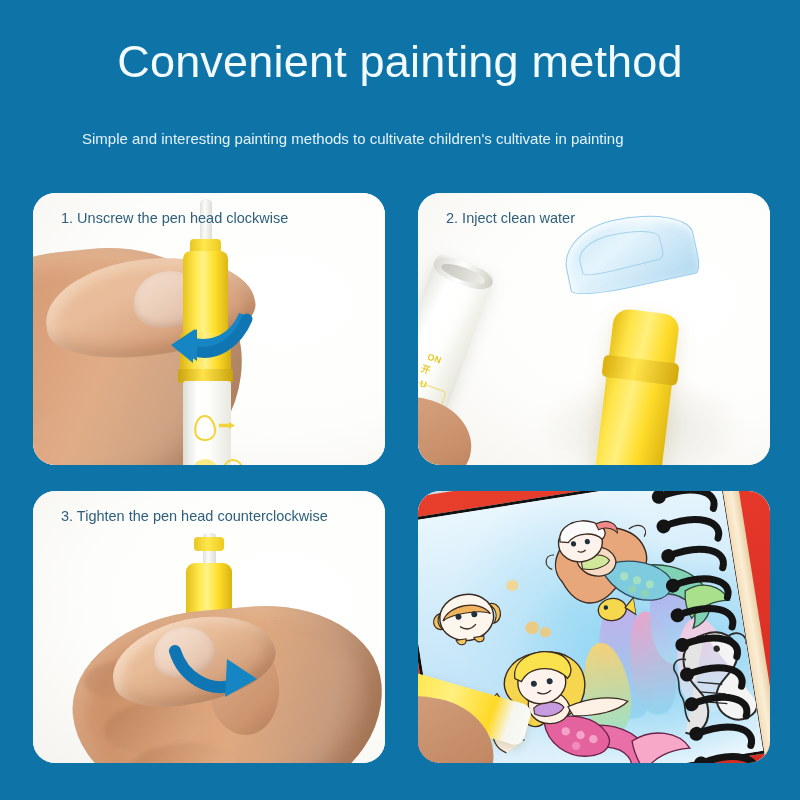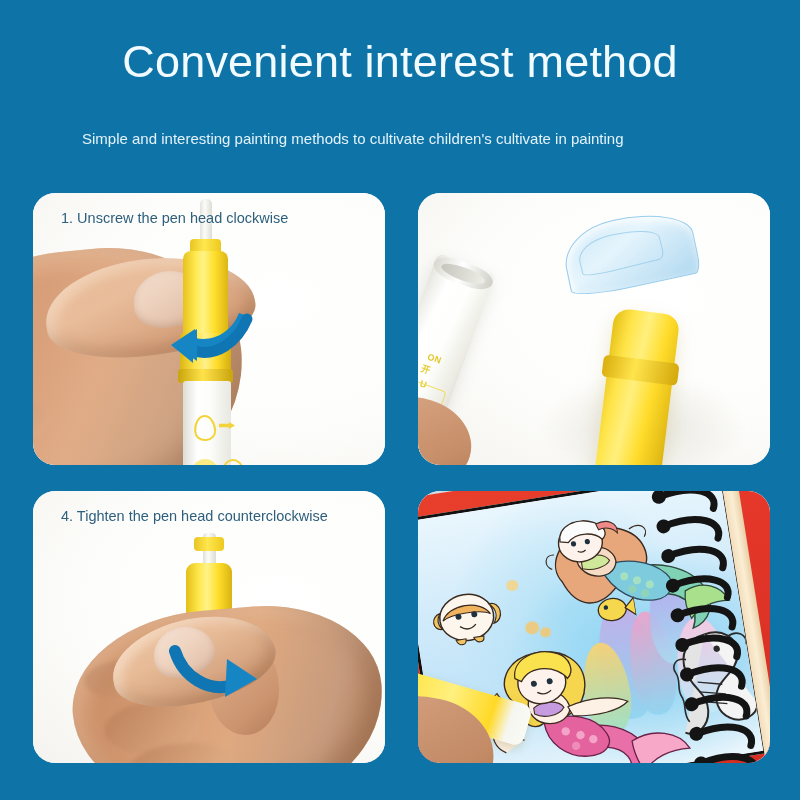--- a/index.html
+++ b/index.html
@@ -428,21 +428,21 @@
   
   .mA{ position:absolute; left:122px; top:26px; width:196px; height:136px; }
   .mB{ position:absolute; left:46px; top:146px; width:224px; height:146px; }
   .fishA{ position:absolute; left:14px; top:78px; width:78px; height:56px; }
   .seahorse{ position:absolute; left:232px; top:150px; width:104px; height:120px; }
   .fishB{ position:absolute; left:180px; top:104px; width:40px; height:30px; }
 </style>
 </head>
 <body>
 
-<h1 class="page-title">Convenient interest method</h1>
+<h1 class="page-title">Convenient painting method</h1>
 <p class="page-subtitle">Simple and interesting painting methods to cultivate children's cultivate in painting</p>
 
 <div class="cards">
 
   <div class="card">
     <div class="photo">
       <div class="bgwhite"></div>
 
       <div class="hand1">
 
@@ -492,20 +492,21 @@
 
       <div class="p2-drop"></div>
       <div class="p2-drop2"></div>
 
       <div class="p2-cap">
         <div class="p2-cap-step"></div>
       </div>
 
       <div class="p2-finger"></div>
     </div>
+    <div class="card-label">2. Inject clean water</div>
   </div>
 
   <div class="card">
     <div class="photo">
       <div class="bgwhite"></div>
 
       <div class="pen3-tip"></div>
       <div class="pen3-collar"></div>
       <div class="pen3-head"></div>
       <div class="pen3-shoulder"></div>
@@ -519,21 +520,21 @@
       </div>
       <div class="finger3"></div>
       <div class="thumb3"></div>
       <div class="nail3"></div>
 
       <svg class="arrow3" viewBox="0 0 92 58">
         <path d="M6 10 C14 36, 40 52, 64 44" stroke="#1076b3" stroke-width="12" fill="none" stroke-linecap="round"></path>
         <path d="M58 18 L88 38 L56 56 Z" fill="#1585c4"></path>
       </svg>
     </div>
-    <div class="card-label">4. Tighten the pen head counterclockwise</div>
+    <div class="card-label">3. Tighten the pen head counterclockwise</div>
   </div>
 
   <div class="card">
     <div class="photo">
       <div class="p4-bg"></div>
 
       <div class="p4-book">
         <div class="p4-page">
           <div class="p4-water"></div>
 

